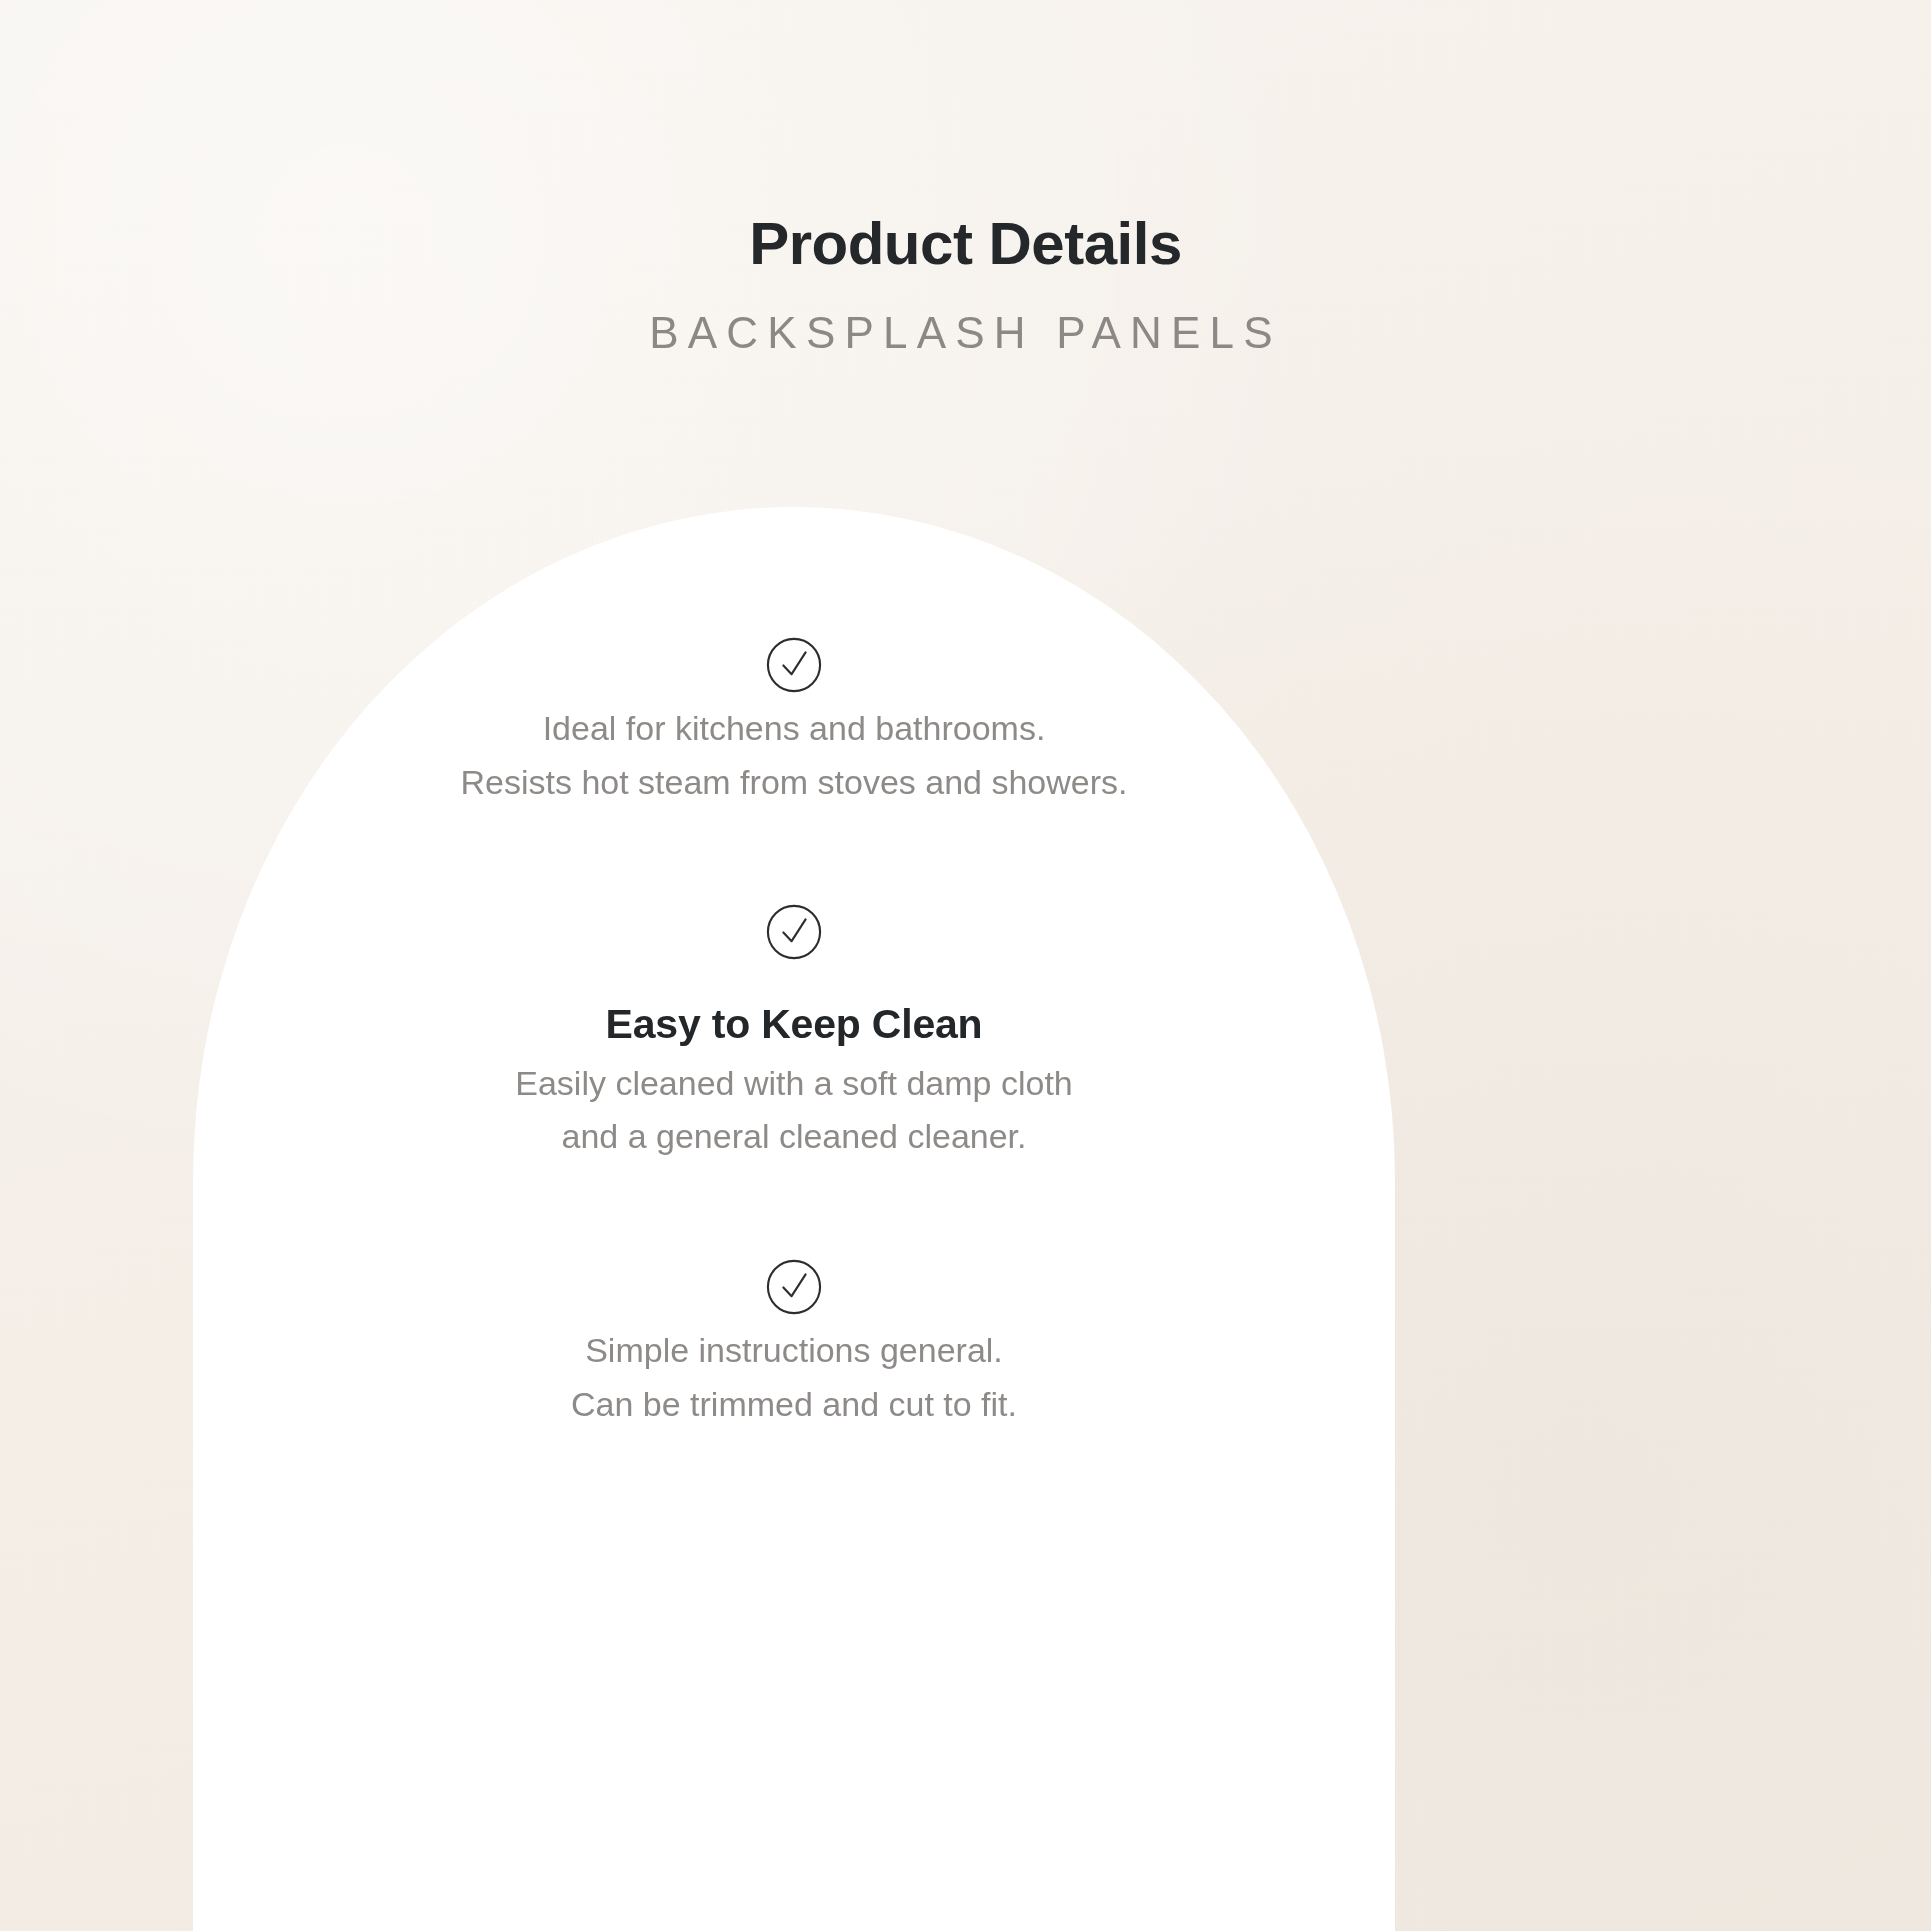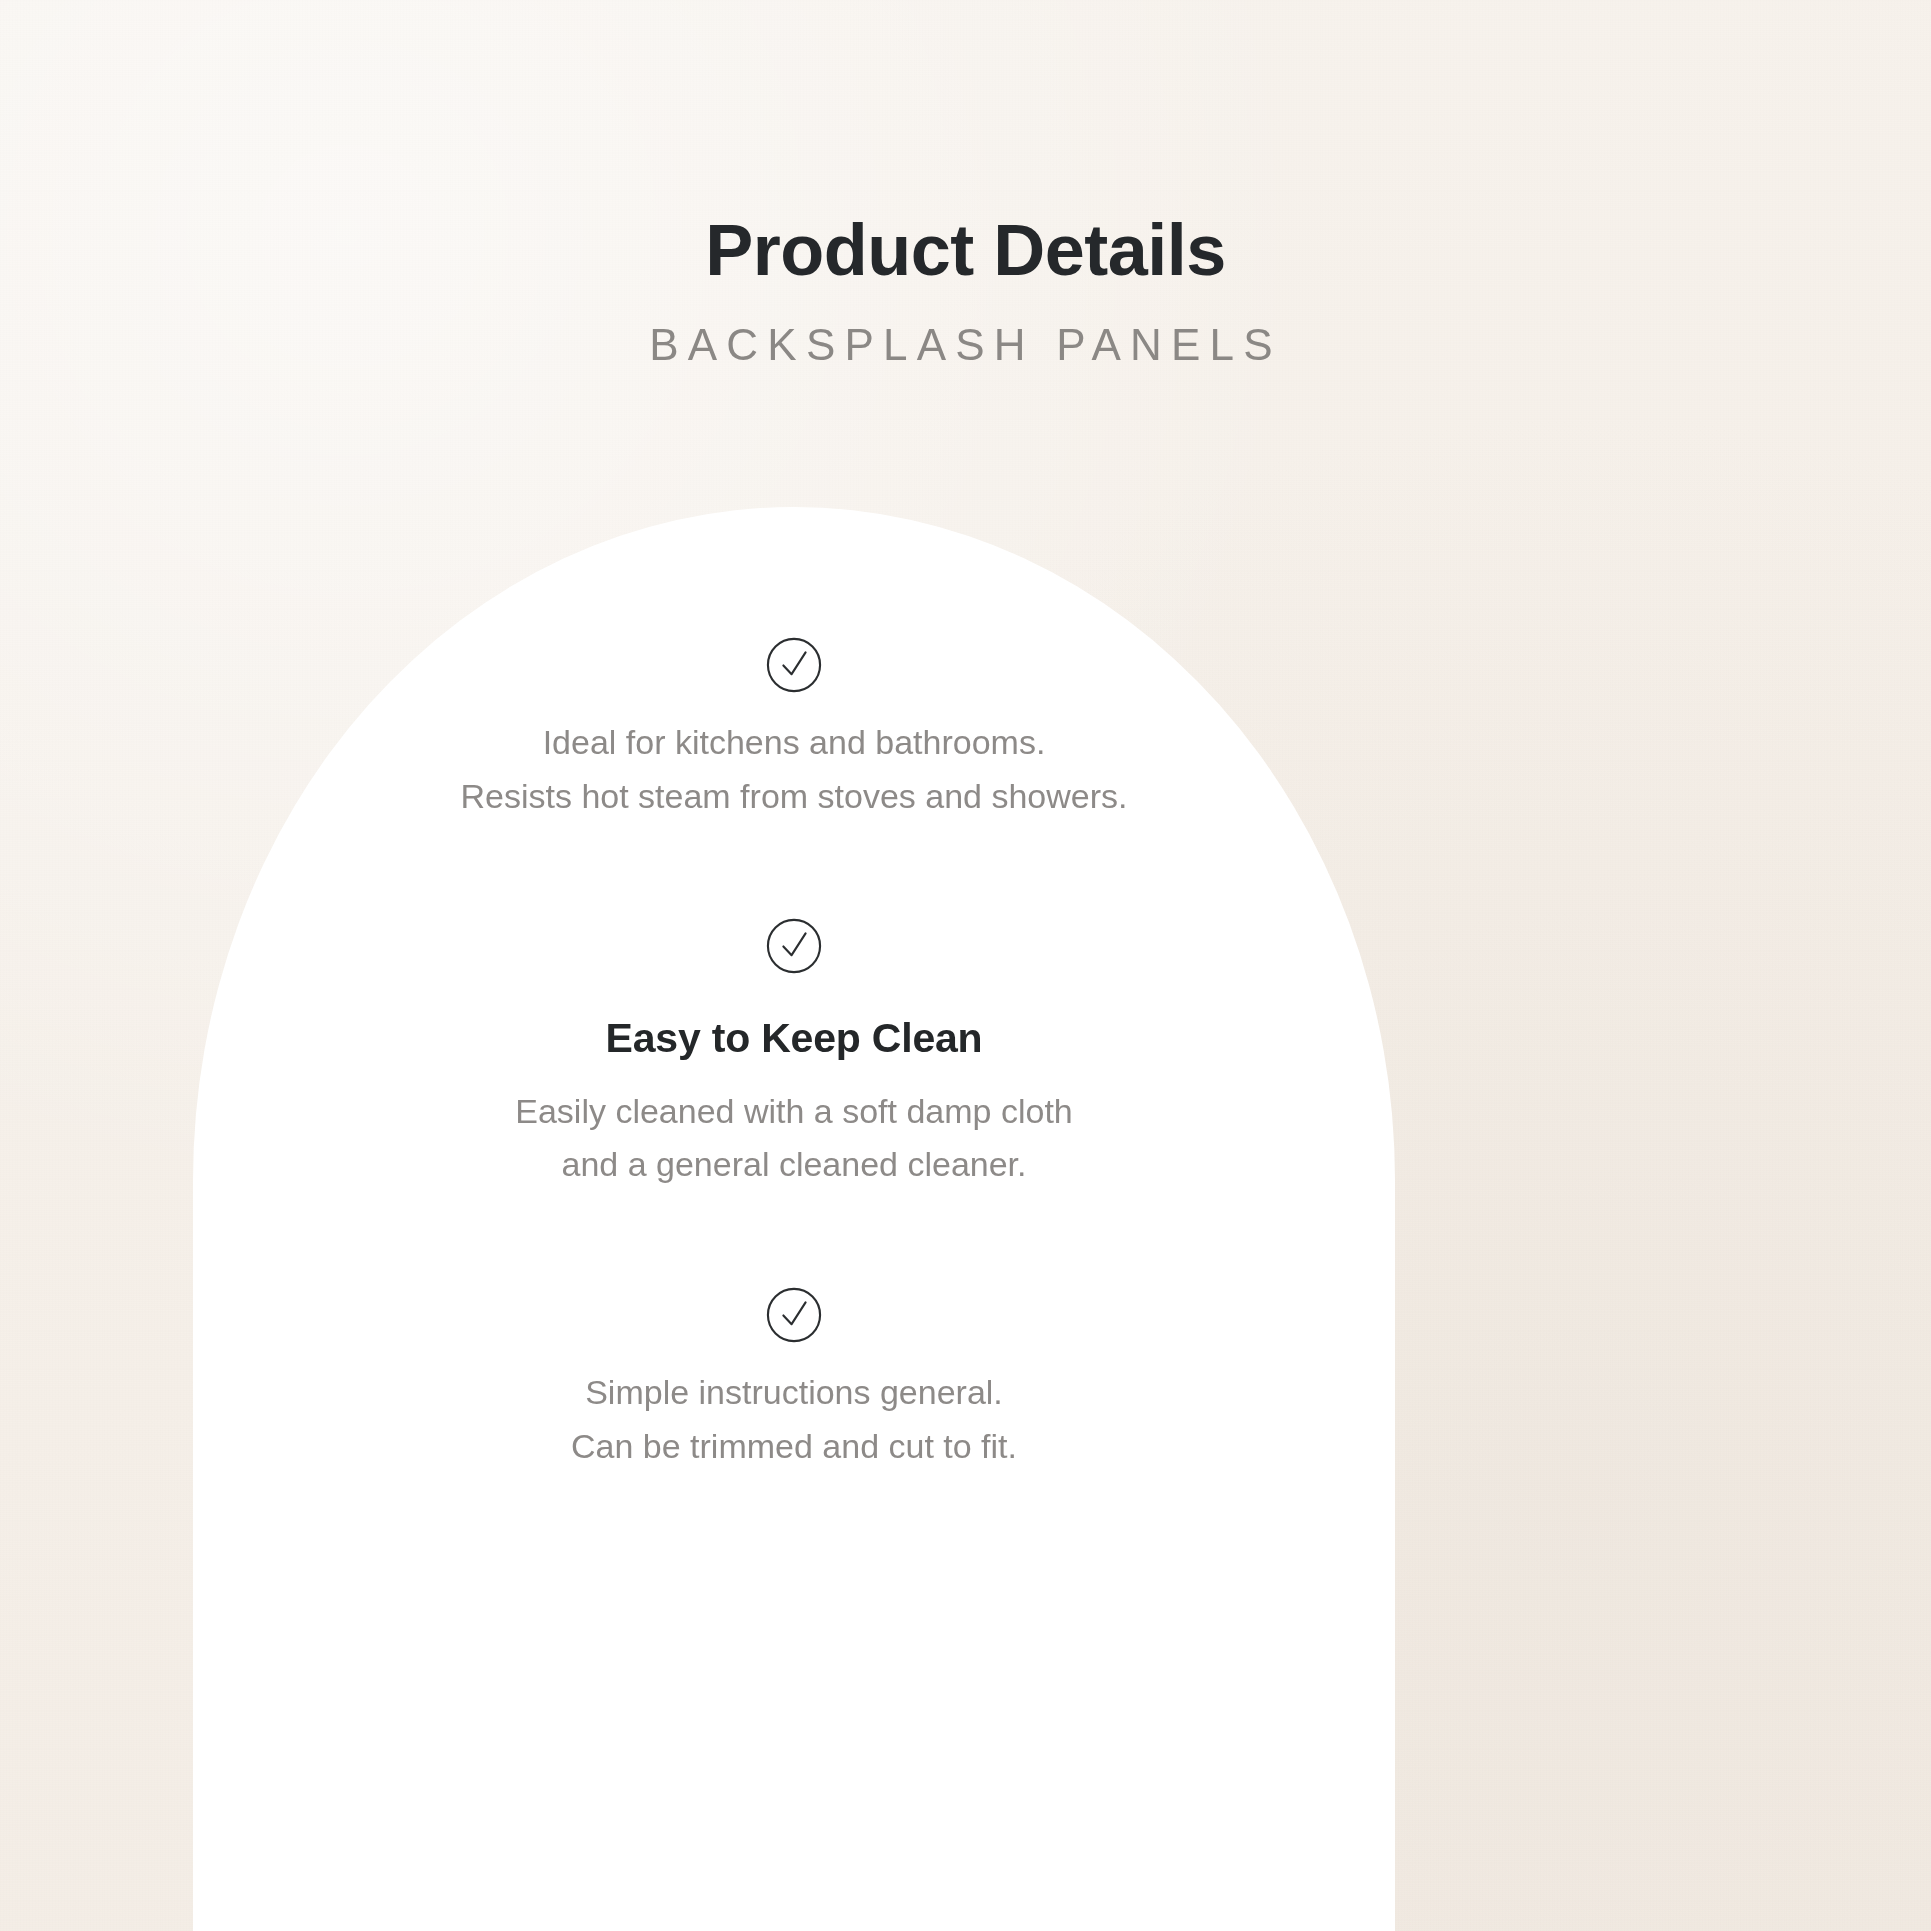--- a/index.html
+++ b/index.html
@@ -42,21 +42,21 @@
     position: absolute;
     top: 0;
     left: 0;
     right: 0;
     padding-top: 214px;
     text-align: center;
     z-index: 5;
   }
 
   .title {
-    font-size: 72px;
+    font-size: 60px;
     font-weight: 700;
     color: #25282b;
     letter-spacing: -0.5px;
     line-height: 1;
   }
 
   .subtitle {
     margin-top: 37px;
     font-size: 44px;
     font-weight: 400;
@@ -102,21 +102,21 @@
   .feature-title {
     margin-top: 42px;
     font-size: 41px;
     font-weight: 700;
     color: #242729;
     letter-spacing: -0.2px;
     line-height: 1.1;
   }
 
   .feature-desc {
-    margin-top: 23px;
+    margin-top: 9px;
     font-size: 34px;
     font-weight: 400;
     color: #8d8a88;
     line-height: 1.58;
   }
 
   .feature-desc span { display: block; }
 </style>
 </head>
 <body>

